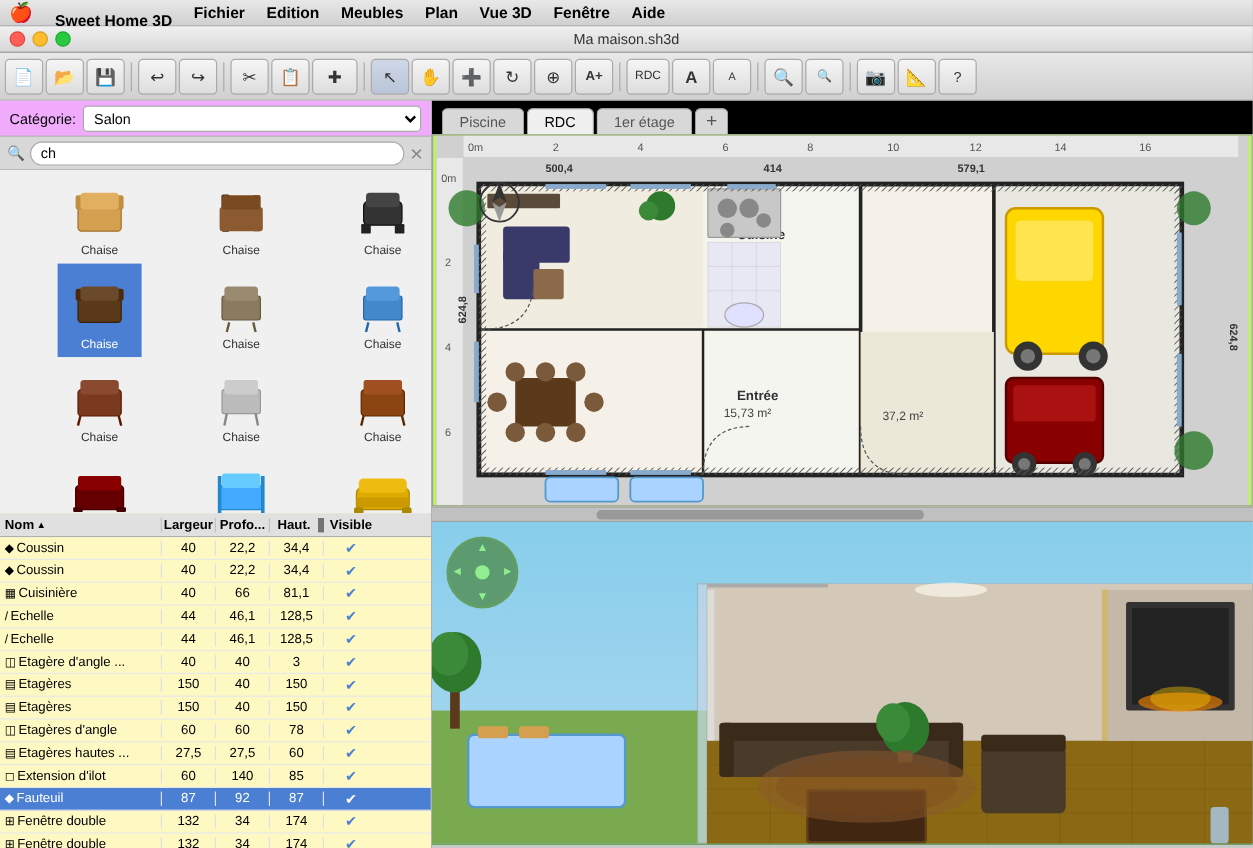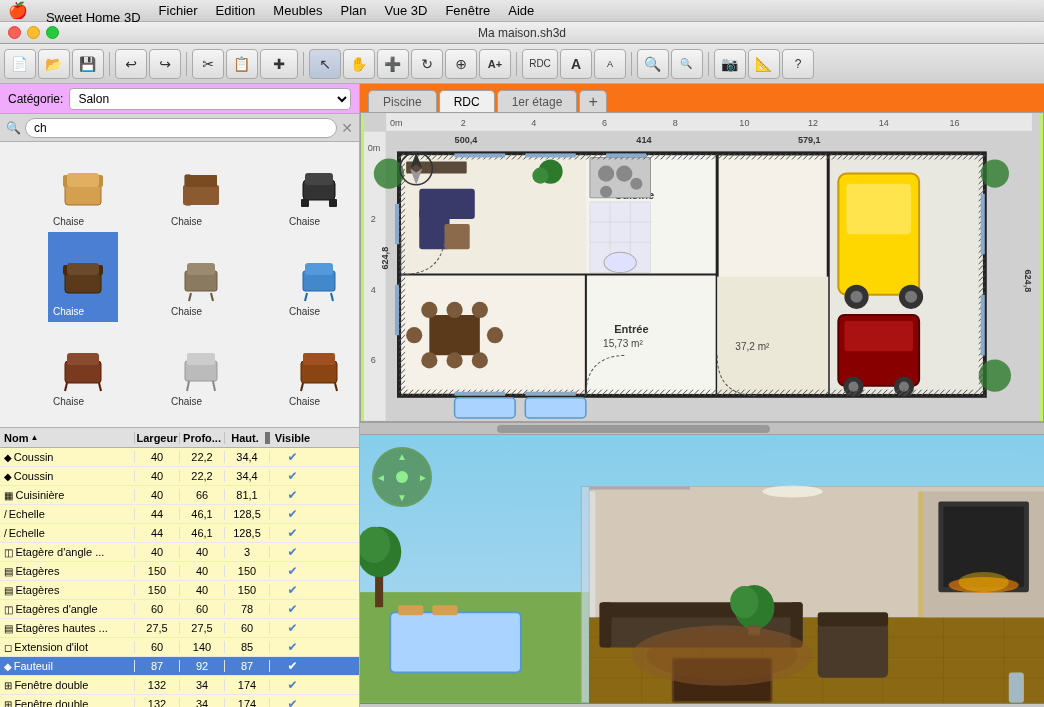--- a/index.html
+++ b/index.html
@@ -10,22 +10,22 @@
       height: 22px;
       background: linear-gradient(to bottom, #e8e8e8, #d0d0d0);
       display: flex;
       align-items: center;
       padding: 0 8px;
       border-bottom: 1px solid #b0b0b0;
       font-size: 13px;
       gap: 2px;
     }
     .menu-apple { font-size: 16px; margin-right: 8px; }
-    .menu-item { padding: 1px 8px; border-radius: 3px; cursor: pointer; font-size: 13px; }
-    .menu-title { font-weight: normal; margin-top: 13px; }
+    .menu-item { padding: 1px 8px; border-radius: 3px; cursor: pointer; font-size: 13px; font-weight: bold; }
+    .menu-title { font-weight: bold; margin-top: 13px; }
     .window-title-bar {
       height: 22px;
       background: linear-gradient(to bottom, #f0f0f0, #d8d8d8);
       display: flex;
       align-items: center;
       justify-content: center;
       border-bottom: 1px solid #a0a0a0;
       position: relative;
     }
     .traffic-lights { position: absolute; left: 8px; display: flex; gap: 6px; align-items: center; }
@@ -110,22 +110,22 @@
       display: grid;
       grid-template-columns: repeat(4, 1fr);
       gap: 0;
       overflow-y: auto;
       background: #f0f0f0;
       align-content: start;
     }
     .furniture-item {
       display: flex;
       flex-direction: column;
-      align-items: flex-start;
-      padding: 18px 4px 4px;
+      align-items: center;
+      padding: 6px 4px 4px;
       cursor: pointer;
       border: 1px solid transparent;
       background: #f0f0f0;
       margin-left: 48px;
     }
     .furniture-item.selected { background: #4a7fd4; }
     .furniture-item.selected .furniture-label { color: white; }
     .furniture-icon {
       width: 60px; height: 55px;
       display: flex; align-items: center; justify-content: center;
@@ -175,21 +175,21 @@
     .row-icon { font-size: 10px; }
     .checkbox-v { color: #4a7fd4; font-size: 12px; }
     .prop-row.selected .checkbox-v { color: white; }
 
     
     #right-panel { flex: 1; display: flex; flex-direction: column; background: #c8c8c8; }
 
     
     #tab-bar {
       height: 28px;
-      background: #f97316;
+      background: #000000;
       display: flex;
       align-items: flex-end;
       padding: 0 8px;
       gap: 2px;
     }
     .tab {
       height: 22px;
       padding: 0 14px;
       background: #d8d8d8;
       border: 1px solid #a0a0a0;

